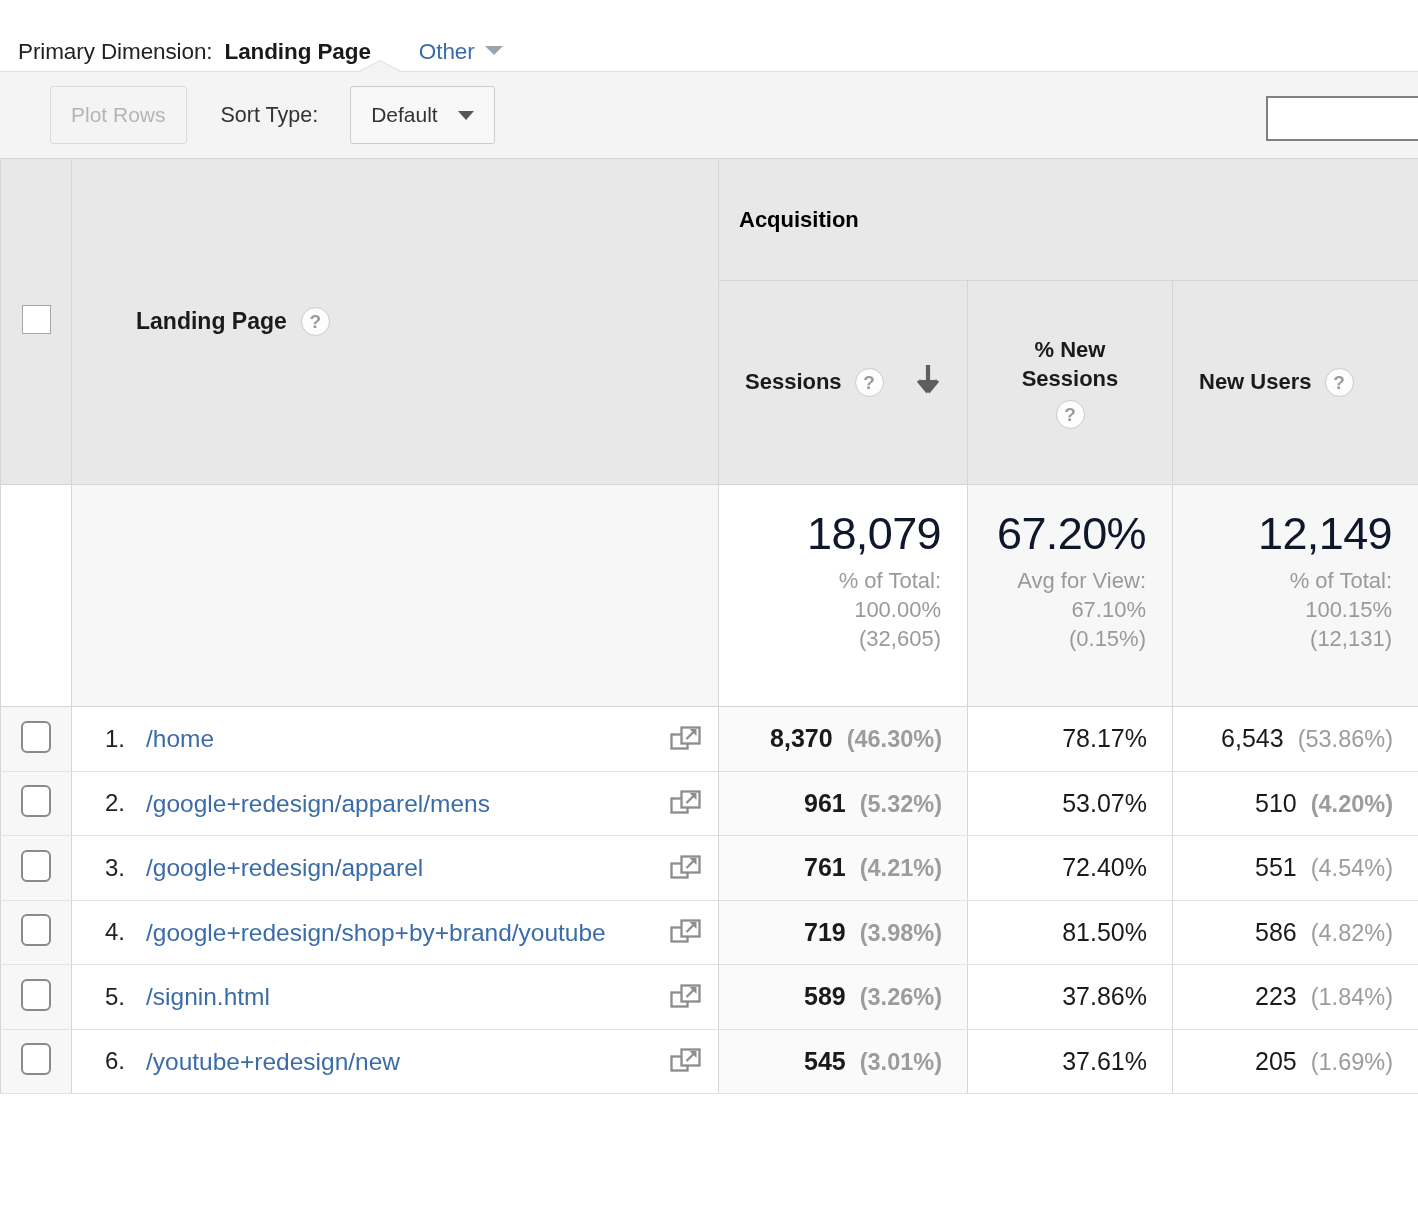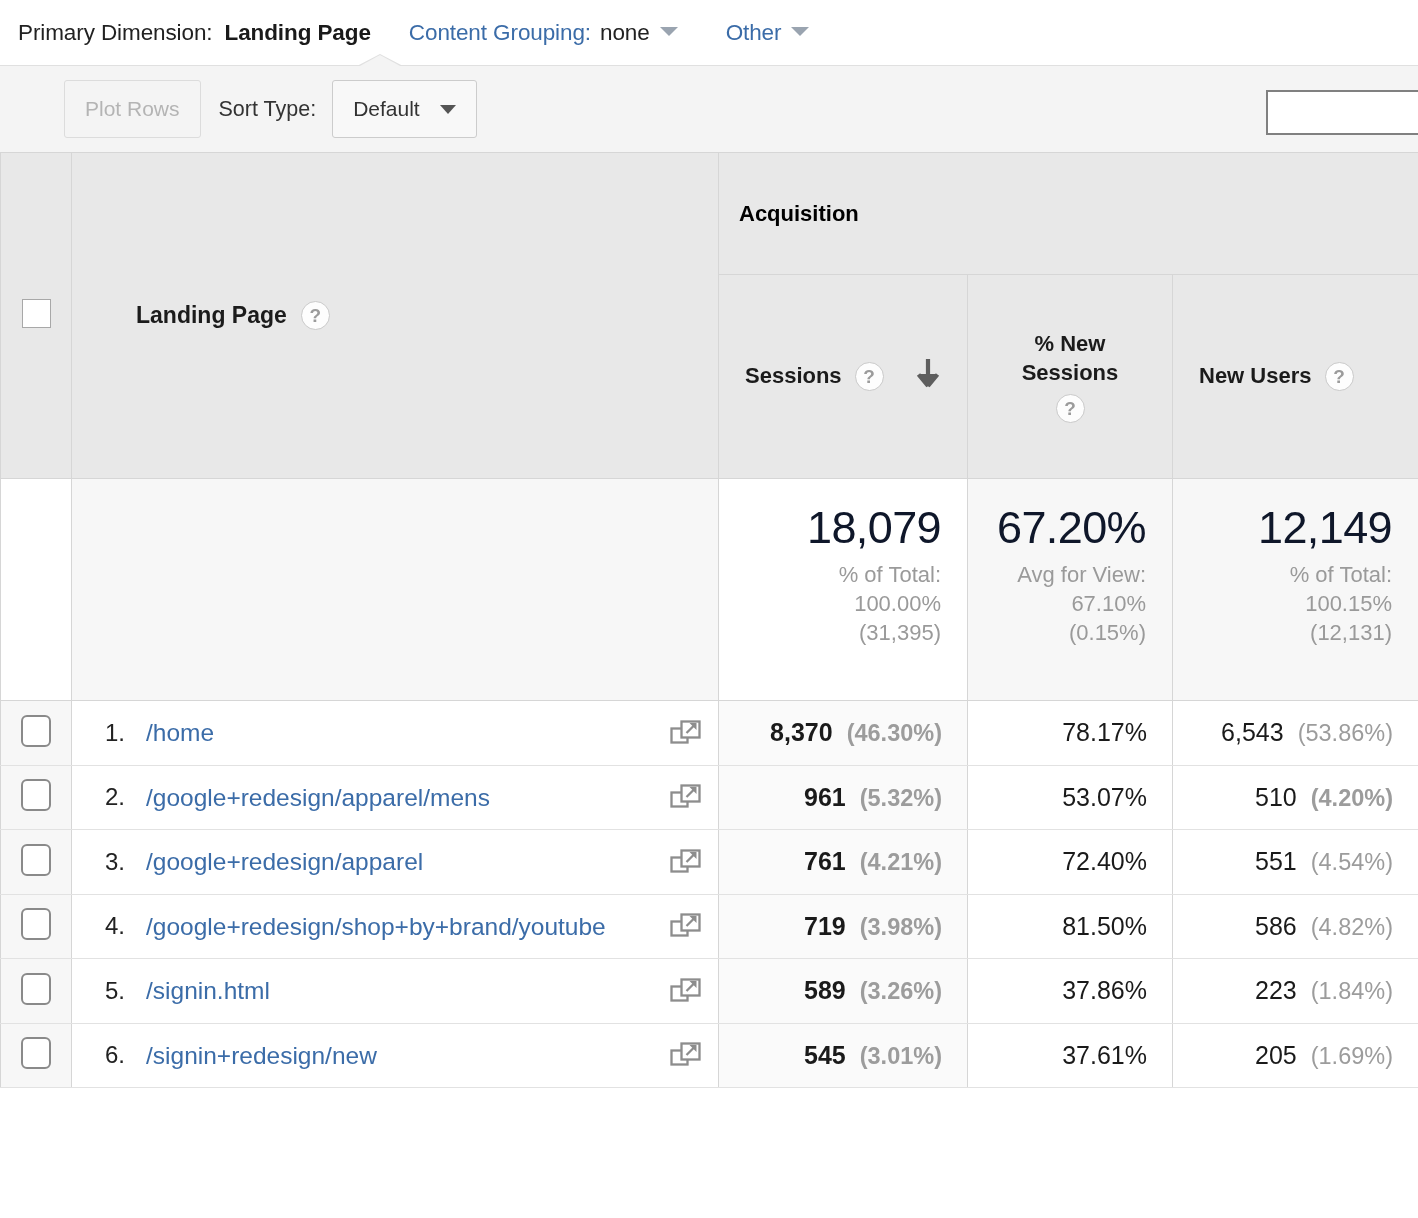--- a/index.html
+++ b/index.html
@@ -11,21 +11,21 @@
     font-family: "Liberation Sans", sans-serif;
     -webkit-font-smoothing: antialiased;
   }
 
   
   .dim-bar {
     position: relative;
     height: 65px;
     background: #ffffff;
     display: flex;
-    align-items: center;
+    align-items: flex-end;
     padding-left: 18px;
     gap: 0;
     white-space: nowrap;
   }
   .dim-label {
     font-size: 22.5px;
     color: #222222;
     letter-spacing: -0.1px;
   }
   .dim-active {
@@ -71,22 +71,23 @@
   }
 
   
   .ctrl-bar {
     position: relative;
     height: 87px;
     background: #f4f4f4;
     border-top: 1px solid #e0e0e0;
     display: flex;
     align-items: center;
-    padding-left: 64px;
-    gap: 0;
+    padding-left: 50px;
+    gap: 16px;
+    margin-top: 6px;
   }
   
   .tab-notch {
     position: absolute;
     top: -11px;
     left: 358px;
     width: 0; height: 0;
     border-left: 22px solid transparent;
     border-right: 22px solid transparent;
     border-bottom: 12px solid #f4f4f4;
@@ -353,25 +354,20 @@
     font-size: 23.5px;
   }
 </style>
 </head>
 <body>
 
 <div class="dim-bar">
   <span class="dim-label">Primary Dimension:</span>
   <span class="dim-active">Landing Page</span>
 
-  <span class="dim-link-group">
-    <span class="dim-link">Content Grouping:</span>
-    <span class="dim-value">none</span>
-    <span class="caret-down"></span>
-  </span>
 
   <span class="dim-other">
     <span class="dim-link">Other</span>
     <span class="caret-down"></span>
   </span>
 </div>
 
 <div class="ctrl-bar">
   <div class="tab-notch-border"></div>
   <div class="tab-notch"></div>
@@ -444,21 +440,21 @@
 
   <tr>
     <td class="tot-check"></td>
     <td class="tot-dim"></td>
 
     <td class="tot-cell sess">
       <div class="tot-big">18,079</div>
       <div class="tot-sub">
         <div>% of Total:</div>
         <div>100.00%</div>
-        <div>(31,395)</div>
+        <div>(32,605)</div>
       </div>
     </td>
 
     <td class="tot-cell alt">
       <div class="tot-big">67.20%</div>
       <div class="tot-sub">
         <div>Avg for View:</div>
         <div>67.10%</div>
         <div>(0.15%)</div>
       </div>
@@ -621,21 +617,21 @@
     </td>
   </tr>
 
   <tr class="drow">
     <td class="d-check">
       <span class="cb-row"></span>
     </td>
     <td class="d-dim">
       <div class="d-dim-inner">
         <span class="d-rank">6.</span>
-        <span class="d-link">/signin+redesign/new</span>
+        <span class="d-link">/youtube+redesign/new</span>
         <span class="d-openicon">
           <svg width="34" height="34" viewBox="0 0 34 34" aria-hidden="true">
             <rect x="2.5" y="12.5" width="16" height="14" fill="#ffffff" stroke="#8d8d8d" stroke-width="2.3"></rect>
             <rect x="12.5" y="5.5" width="18" height="16" fill="#ffffff" stroke="#8d8d8d" stroke-width="2.3"></rect>
             <path d="M17.5 17 L26 8.5" stroke="#8d8d8d" stroke-width="2.3"></path>
             <path d="M27.5 7 L27.5 14 L20.5 7 Z" fill="#8d8d8d"></path>
           </svg>
         </span>
       </div>
     </td>

